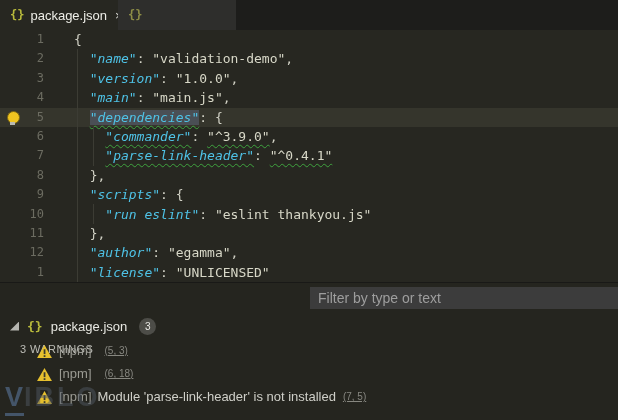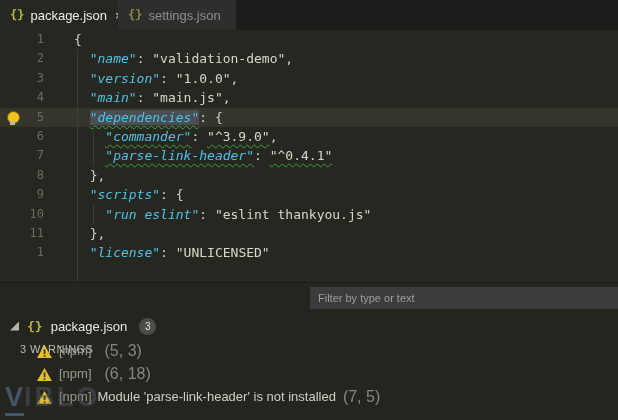--- a/index.html
+++ b/index.html
@@ -44,39 +44,39 @@
                   background:#f0c420; border:1px solid #7a6512; border-radius:50%; }
   .bulb::after { content:""; position:absolute; left:4px; bottom:0; width:5px; height:3px; background:#b9b9b1; }
 
   
   .panel { position:absolute; left:0; top:282px; width:618px; height:138px; background:#25251f;
            border-top:1px solid #191917; }
   .panel-status { position:absolute; left:20px; top:16px; height:28px; line-height:28px;
                   font-size:11px; color:#bcbcb6; letter-spacing:0.4px;margin-top:36px; }
   .filter-input { position:absolute; left:310px; top:4px; width:308px; height:22px;
                   background:#3c3c3c; border:none; outline:none; color:#e2e2e2;
-                  font-size:11px; padding:0 8px; font-family:"Liberation Sans", sans-serif; }
+                  font-size:14px; padding:0 8px; font-family:"Liberation Sans", sans-serif; }
   .filter-input::placeholder { color:#9e9e9e; }
 
   .tree-row { position:absolute; left:0; top:30px; width:618px; height:26px;
               display:flex; align-items:center; cursor:pointer; }
   .twistie { width:9px; height:9px; background:#b5b5b0; margin-left:10px;
              clip-path:polygon(100% 0, 100% 100%, 0 100%); }
   .tree-json-icon { font-family:"DejaVu Sans Mono", monospace; font-weight:bold; font-size:13px;
                     color:#b9bb3c; margin-left:8px; }
   .tree-label { margin-left:8px; font-size:13px; color:#e8e8e2; }
   .badge { margin-left:12px; min-width:17px; height:17px; border-radius:9px; background:#4d4d48;
            color:#eaeae6; font-size:10px; display:flex; align-items:center; justify-content:center; }
 
   .problems { position:absolute; left:0; top:56px; width:618px; }
   .problem-row { height:23px; display:flex; align-items:center; padding-left:37px; cursor:pointer; }
   .warning-icon { width:15px; height:13px; flex:0 0 15px; margin-right:7px; }
   .problem-source { font-size:13px; color:#9a9a92; margin-right:6px; white-space:nowrap; }
   .problem-message { font-size:13px; color:#cfcfc8; white-space:nowrap; }
-  .problem-location { font-size:16px; color:#87878f; color:#87878а; color:#878780; margin-left:7px; white-space:nowrap; }
+  .problem-location { font-size:10px; color:#87878f; color:#87878а; color:#878780; margin-left:7px; white-space:nowrap;text-decoration:underline; }
 
   
   .watermark { position:absolute; left:5px; top:382px; font-size:27px; font-weight:bold;
                letter-spacing:1px; pointer-events:none; z-index:5;
                font-family:"Liberation Sans", sans-serif; }
   .wm-v { color:rgba(95,125,165,0.55); border-bottom:3px solid rgba(95,125,165,0.55); padding-bottom:1px; }
   .wm-rest { color:rgba(80,88,98,0.50); letter-spacing:3px; }
 </style>
 </head>
 <body>
@@ -84,21 +84,20 @@
 <div id="stage">
 
   <div class="tabbar">
     <div class="tab active">
       <span class="tab-json-icon">{}</span>
       <span class="tab-label">package.json</span>
       <span class="tab-close">×</span>
     </div>
     <div class="tab inactive">
       <span class="tab-json-icon">{}</span>
-      <span class="tab-label">settings.json</span>
     </div>
   </div>
 
   <div class="editor">
     <div>
         <div class="code-line">
           <span class="gutter">1</span>
           <span class="code"><span class="tok-p">{</span></span>
         </div>
         <div class="code-line">
@@ -133,20 +132,24 @@
           <span class="gutter">9</span>
           <span class="code"><span class="tok-p">  </span><span class="tok-k">"scripts"</span><span class="tok-p">: {</span></span>
         </div>
         <div class="code-line">
           <span class="gutter">10</span>
           <span class="code"><span class="tok-p">    </span><span class="tok-k">"run eslint"</span><span class="tok-p">: </span><span class="tok-v">"eslint thankyou.js"</span></span>
         </div>
         <div class="code-line">
           <span class="gutter">11</span>
           <span class="code"><span class="tok-p">  },</span></span>
+        </div>
+        <div class="code-line">
+          <span class="gutter">12</span>
+          <span class="code"><span class="tok-p">  </span><span class="tok-k">"author"</span><span class="tok-p">: </span><span class="tok-v">"egamma"</span><span class="tok-p">,</span></span>
         </div>
         <div class="code-line">
           <span class="gutter">1</span>
           <span class="code"><span class="tok-p">  </span><span class="tok-k">"license"</span><span class="tok-p">: </span><span class="tok-v">"UNLICENSED"</span></span>
         </div>
       </div>
     <div class="indent-guide guide-a"></div>
     <div class="indent-guide guide-b"></div>
     <div class="indent-guide guide-c"></div>
   </div>

